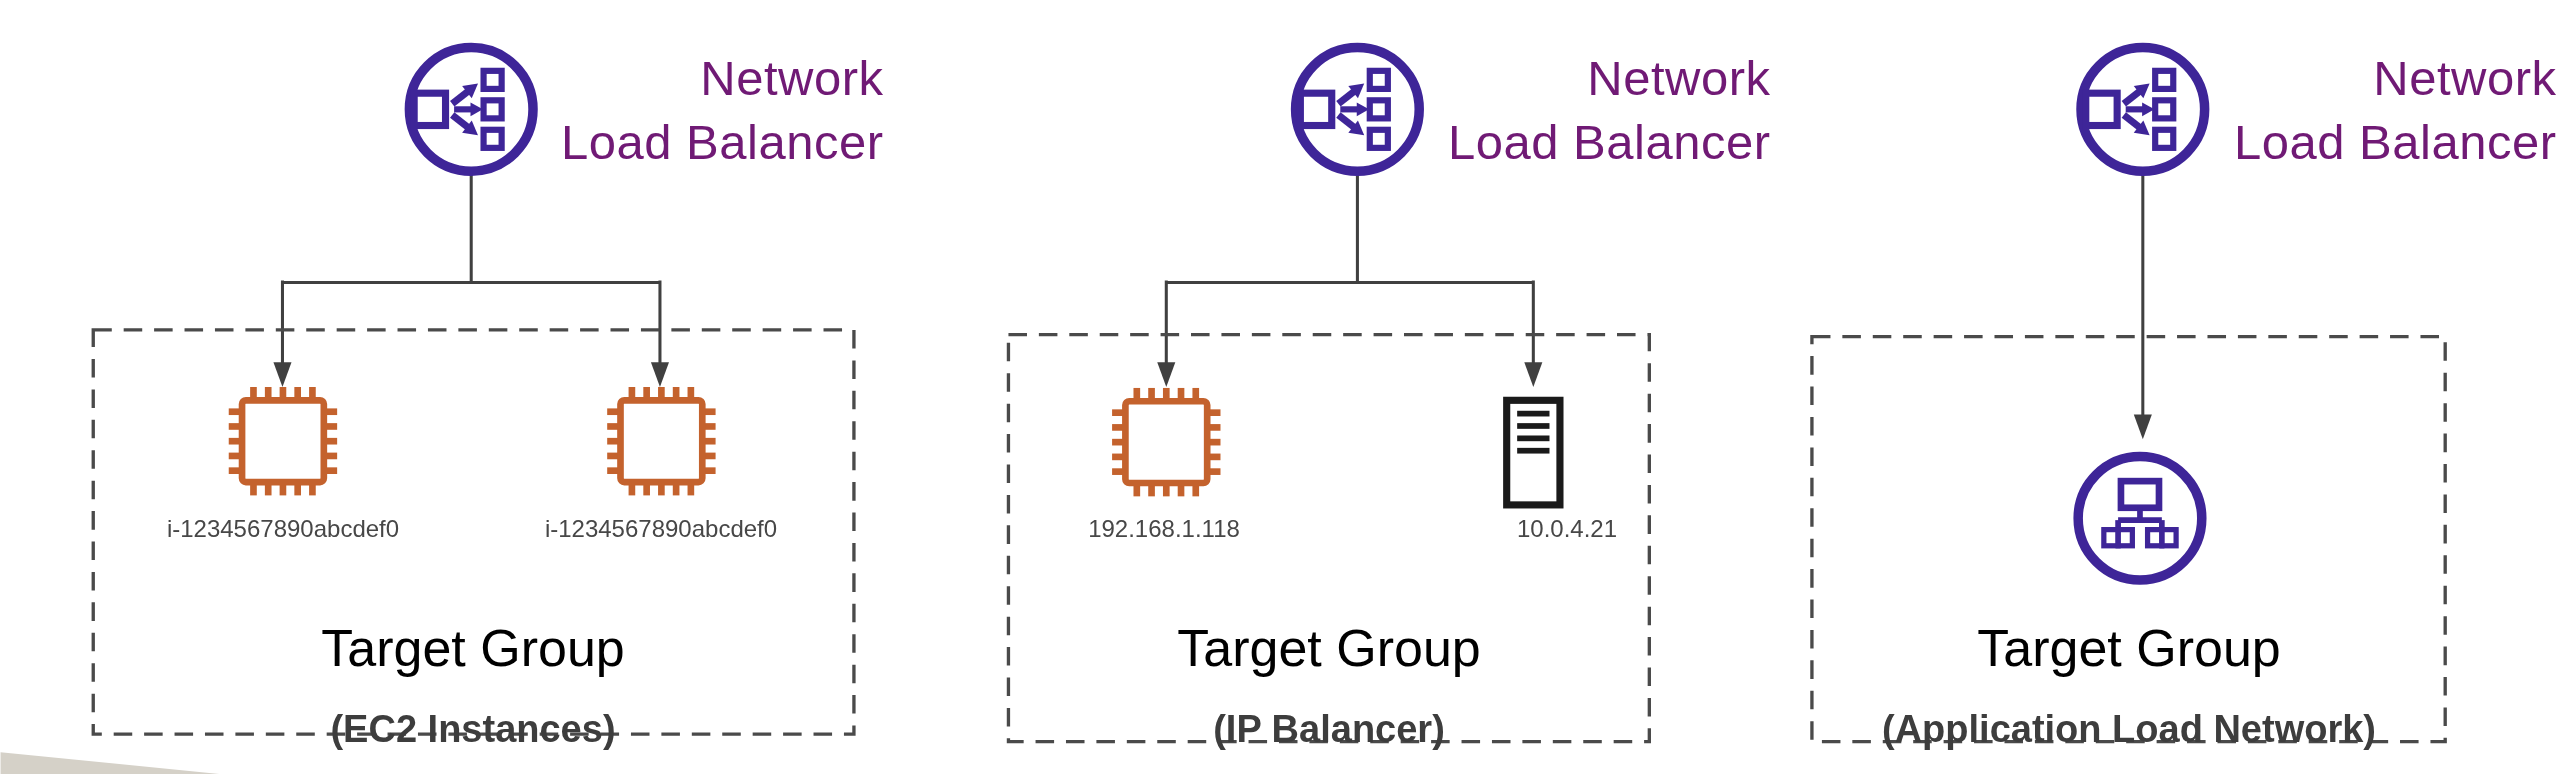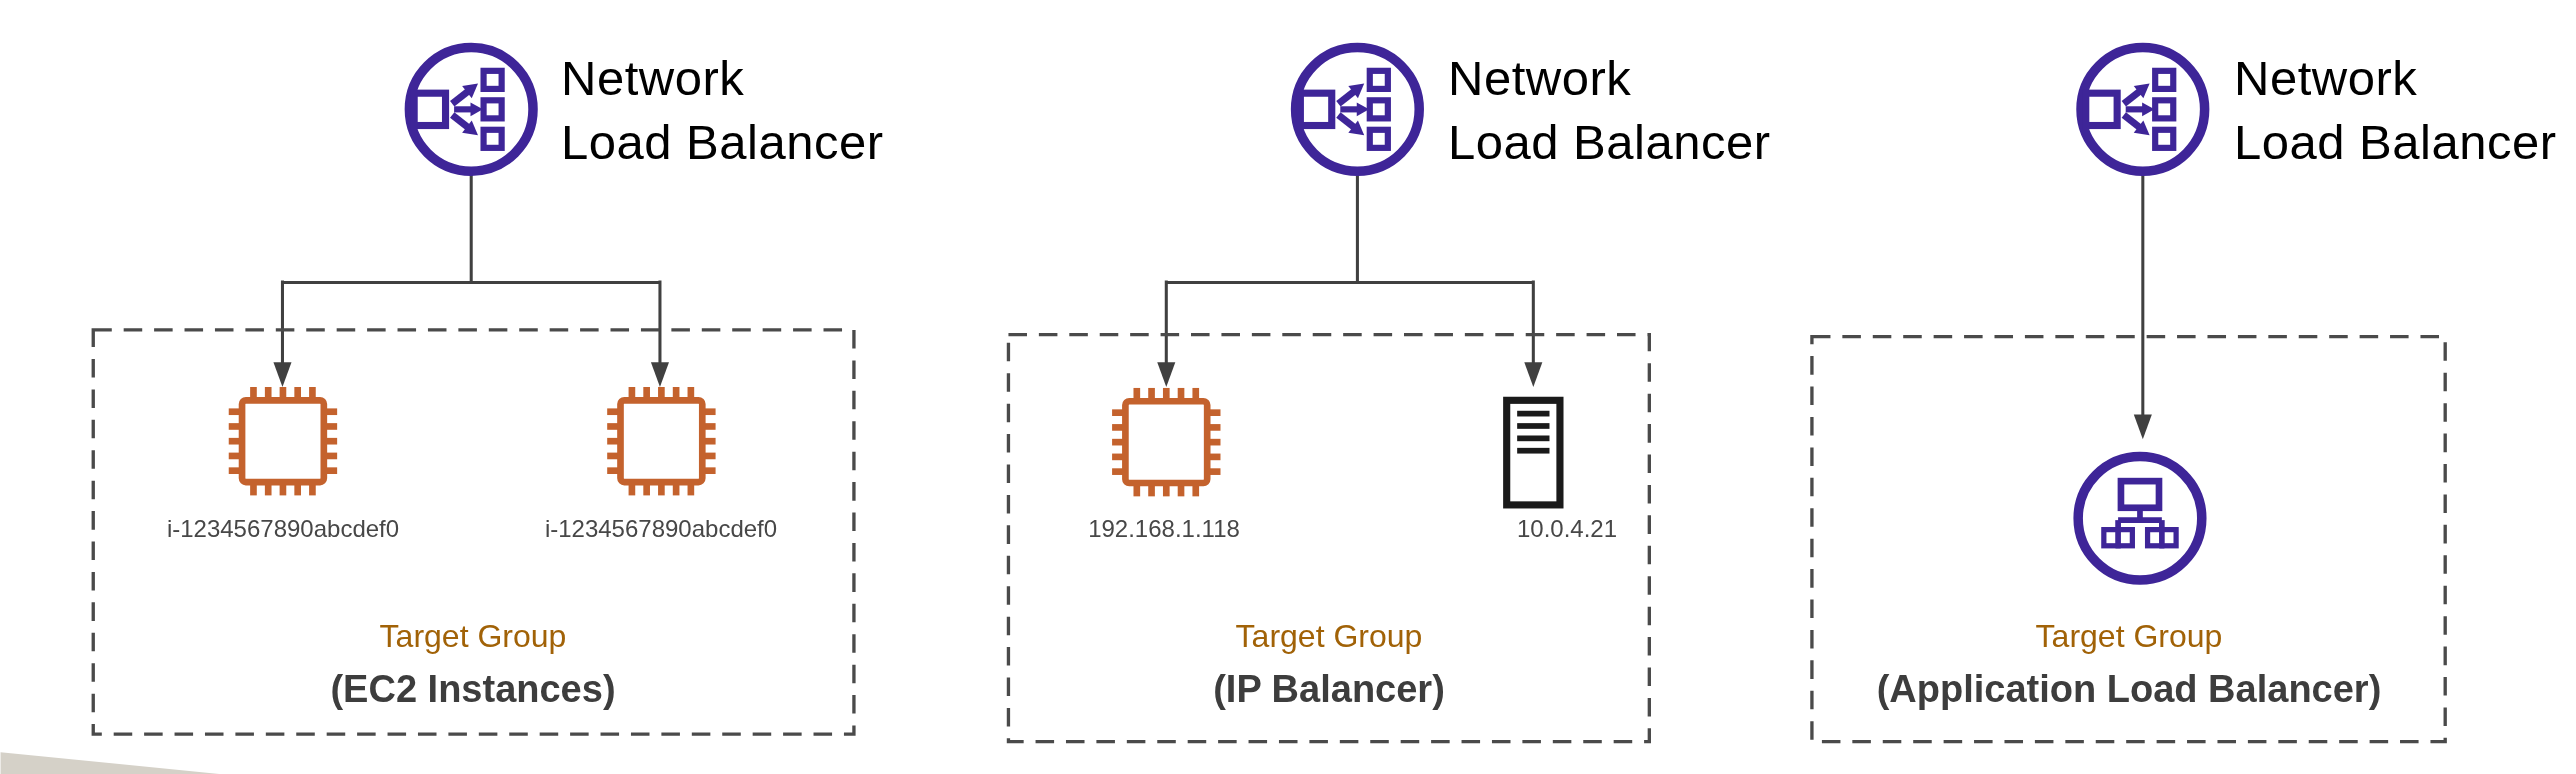--- a/index.html
+++ b/index.html
@@ -2,34 +2,34 @@
 <html style="font-size:15px"><head>
 <meta charset="utf-8">
 <style>
   html,body { margin:0; padding:0; background:#ffffff; }
   .stage {
     position:relative; width:2576px; height:774px; background:#ffffff;
     font-family:"Liberation Sans", sans-serif; overflow:hidden;
   }
   .layer { position:absolute; left:0; top:0; }
   .lb-label {
-    position:absolute; font-size:49px; line-height:64px; color:#000000;
-    white-space:nowrap; letter-spacing:0.5px;
+    position:absolute; font-size:49px; line-height:64px; color:#701a75;
+    white-space:nowrap; letter-spacing:0.5px;text-align:right;
   }
   .target-label {
     position:absolute; transform:translateX(-50%); font-size:24px;
     color:#474747; white-space:nowrap;
   }
   .group-title {
-    position:absolute; transform:translateX(-50%); font-size:32px;
-    color:#a16207; white-space:nowrap;
+    position:absolute; transform:translateX(-50%); font-size:52px;
+    color:#000000; white-space:nowrap;
   }
   .group-subtitle {
     position:absolute; transform:translateX(-50%); font-size:38px; font-weight:700;
-    color:#3d3d3d; white-space:nowrap;
+    color:#3d3d3d; white-space:nowrap;margin-top:40px;
   }
 </style>
 </head>
 <body>
 
 <div class="stage">
 
   <svg class="layer" width="2576" height="774" viewBox="0 0 2708 814">
     <defs>
 
@@ -149,16 +149,16 @@
   <div class="target-label" style="left:1164px; top:515px">192.168.1.118</div>
   <div class="target-label" style="left:1567px; top:515px">10.0.4.21</div>
   <div class="group-title" style="left:1329px; top:618px">Target Group</div>
   <div class="group-subtitle" style="left:1329px; top:668px">(IP Balancer)</div>
 
   <div class="lb-label" style="left:2234px; top:46px">
     <div>Network</div>
     <div>Load Balancer</div>
   </div>
   <div class="group-title" style="left:2129px; top:618px">Target Group</div>
-  <div class="group-subtitle" style="left:2129px; top:668px">(Application Load Balancer)</div>
+  <div class="group-subtitle" style="left:2129px; top:668px">(Application Load Network)</div>
 
 </div>
 
 
 </body></html>

